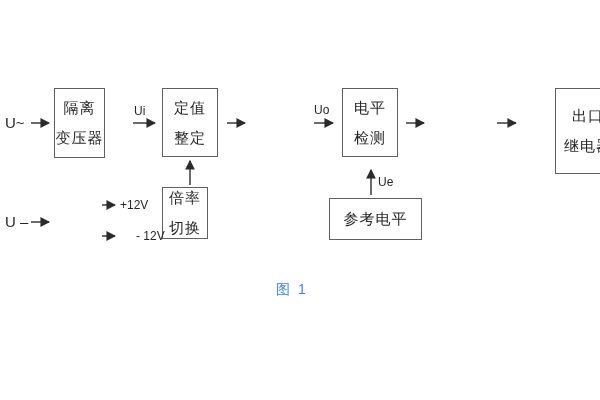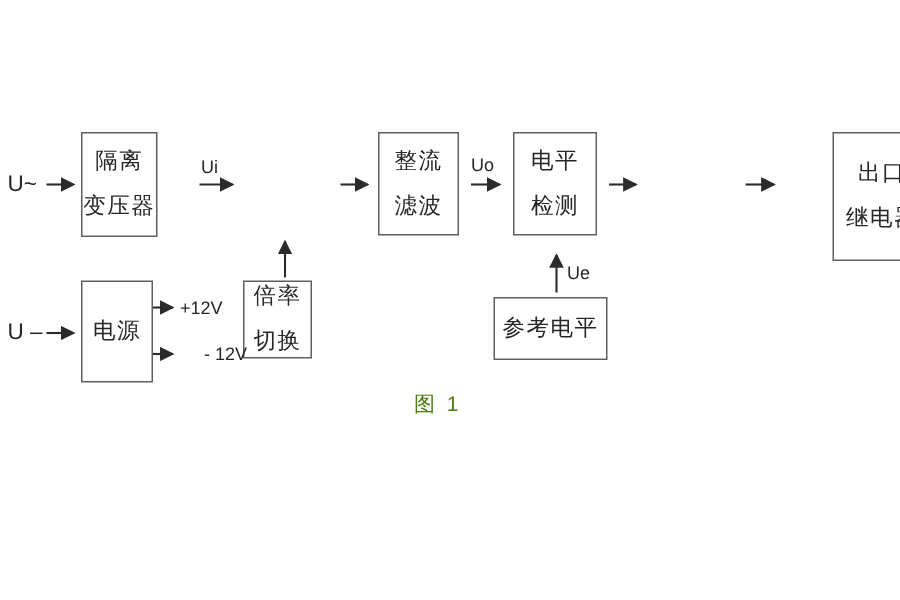--- a/index.html
+++ b/index.html
@@ -40,24 +40,25 @@
     position:absolute;
     left:0;top:0;
     pointer-events:none;
   }
   #arrow-layer line{
     stroke:#2b2b2b;
     stroke-width:1.4;
   }
   .caption{
     position:absolute;
-    color:#4d7c0f;
+    color:#3b82f6;
     font-size:14px;
     letter-spacing:2px;
     white-space:nowrap;
+    margin-top:20px;
   }
 </style>
 </head>
 <body>
 
 <div id="stage">
 
   <svg id="arrow-layer" width="600" height="400" viewBox="0 0 600 400">
     <defs>
       <marker id="ah" viewBox="0 0 8 8" markerWidth="7" markerHeight="7" refX="7" refY="4" orient="auto">
@@ -72,31 +73,30 @@
     <line x1="497" y1="123" x2="516" y2="123" marker-end="url(#ah)"></line>
     <line x1="190" y1="185" x2="190" y2="161" marker-end="url(#ah)"></line>
     <line x1="31" y1="222" x2="49" y2="222" marker-end="url(#ah)"></line>
     <line x1="102" y1="205" x2="115" y2="205" marker-end="url(#ah)"></line>
     <line x1="102" y1="236" x2="115" y2="236" marker-end="url(#ah)"></line>
     <line x1="371" y1="195" x2="371" y2="170" marker-end="url(#ah)"></line>
   </svg>
 
   <div class="block" style="left:54px;top:88px;width:51px;height:70px">隔离
 变压器</div>
-  <div class="block" style="left:252px;top:88px;width:54px;height:69px">整流
-滤波</div>
+  <div class="block" style="left:162px;top:88px;width:56px;height:69px">定值
+整定</div>
   <div class="block" style="left:342px;top:88px;width:56px;height:69px">电平
 检测</div>
   <div class="block" style="left:555px;top:88px;width:66px;height:86px">出口
 继电器</div>
 
-  <div class="block" style="left:54px;top:187px;width:48px;height:68px">电源</div>
   <div class="block" style="left:162px;top:187px;width:46px;height:52px">倍率
 切换</div>
-  <div class="block" style="left:329px;top:198px;width:76px;height:42px;line-height:18px">参考电平</div>
+  <div class="block" style="left:329px;top:198px;width:93px;height:42px;line-height:18px">参考电平</div>
 
   <span class="siglabel u-label" style="left:5px;top:115px">U~</span>
   <span class="siglabel" style="left:134px;top:103px">Ui</span>
   <span class="siglabel" style="left:314px;top:102px">Uo</span>
   <span class="siglabel" style="left:378px;top:174px">Ue</span>
   <span class="siglabel u-label" style="left:5px;top:214px">U –</span>
   <span class="siglabel" style="left:120px;top:197px">+12V</span>
   <span class="siglabel" style="left:136px;top:228px">- 12V</span>
 
   <span class="caption" style="left:276px;top:261px">图 1</span>

